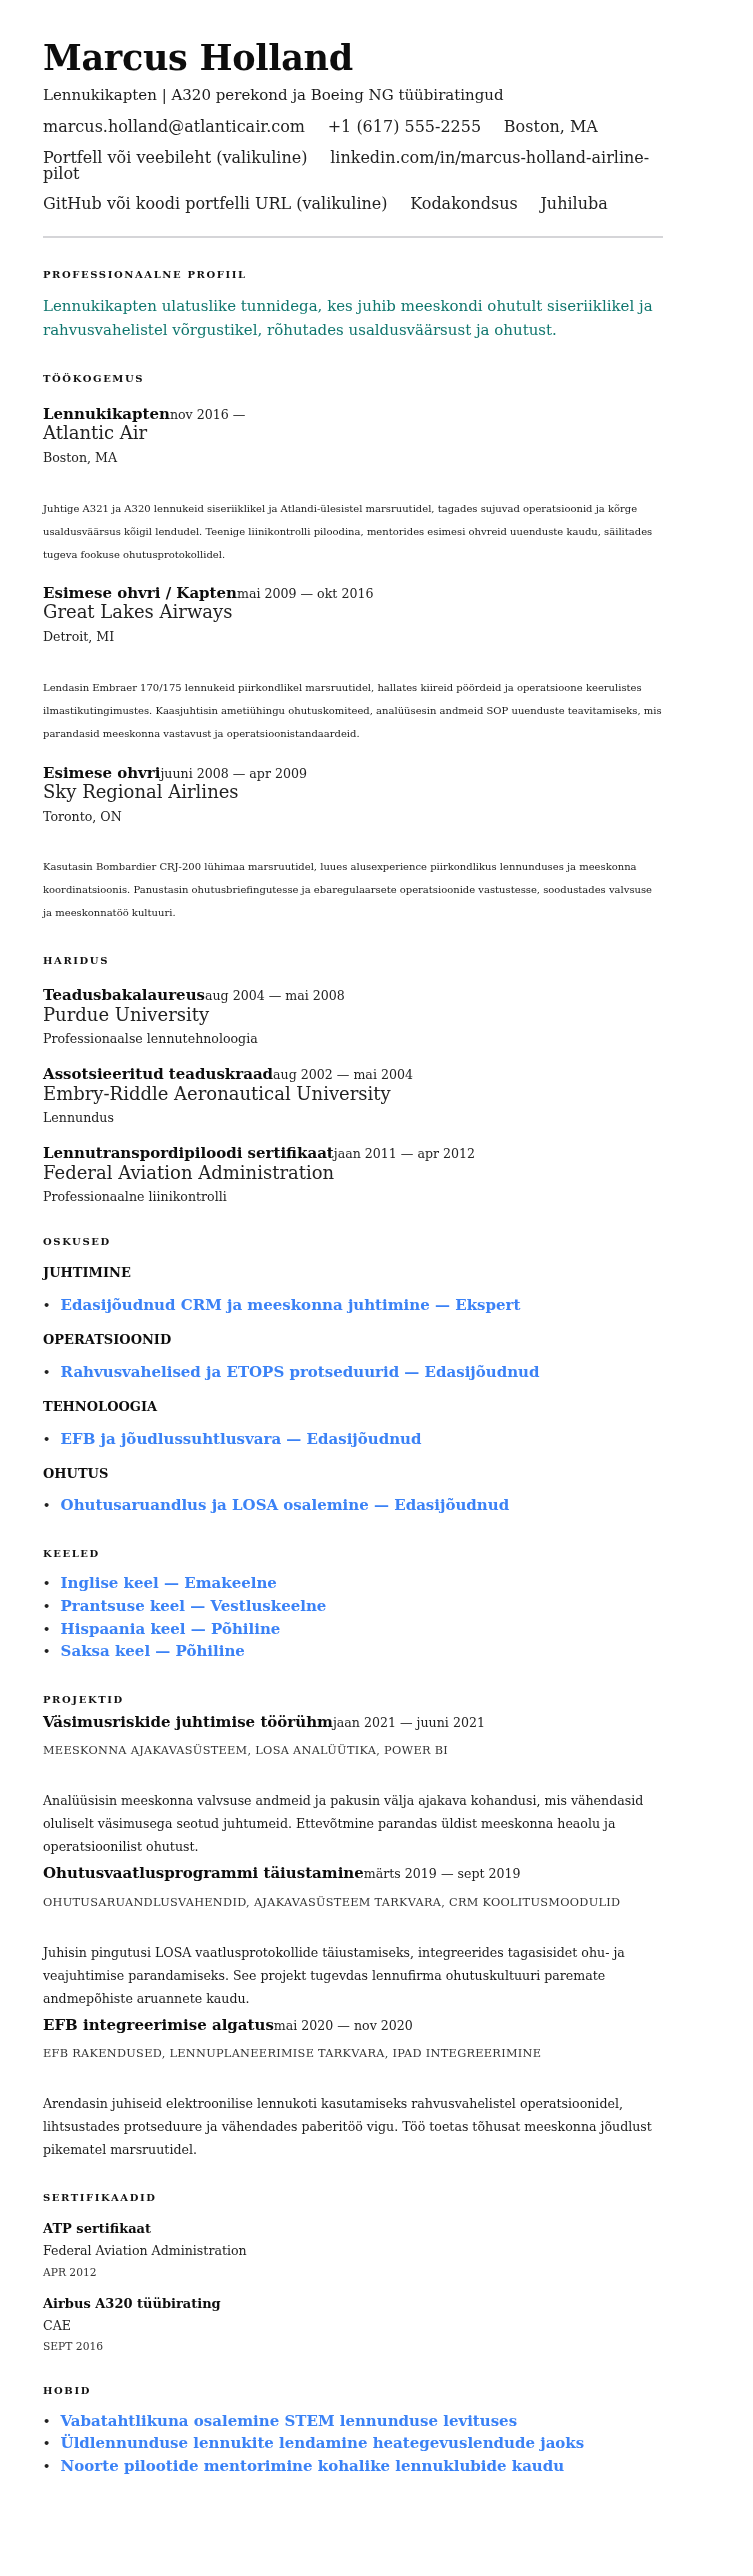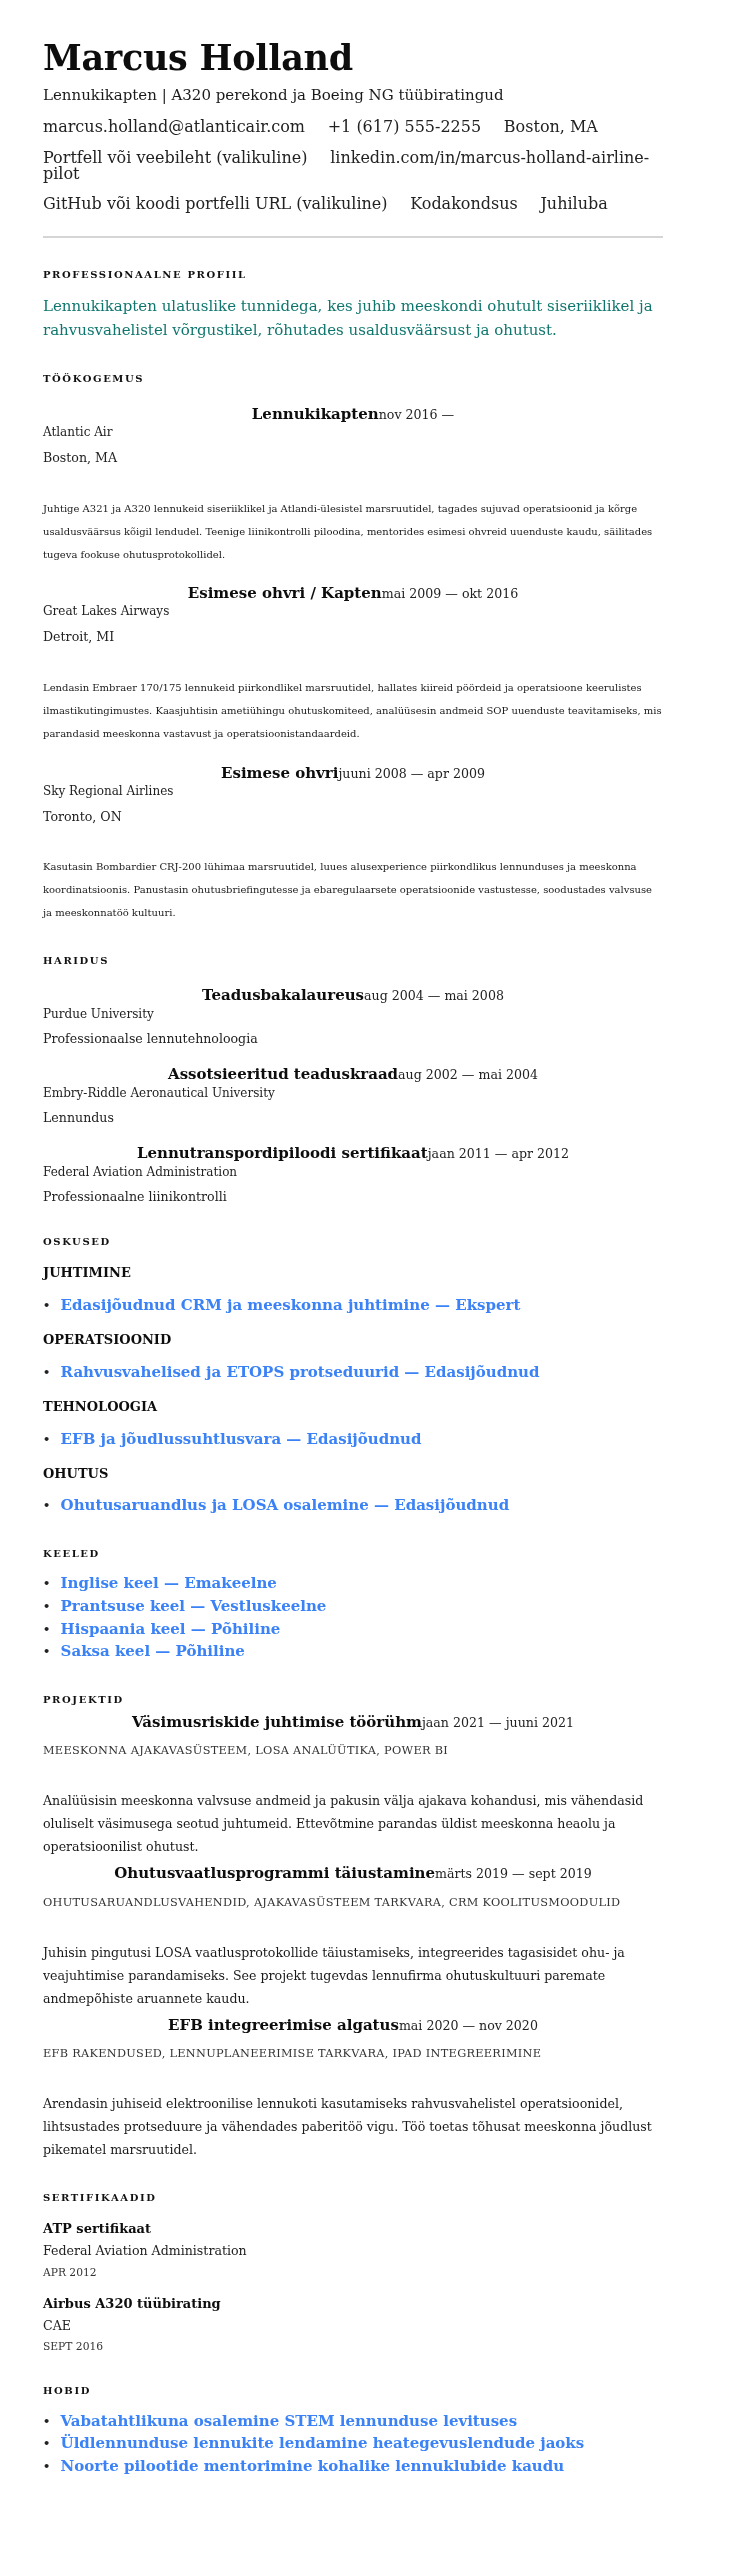--- a/index.html
+++ b/index.html
@@ -15,24 +15,24 @@
   .contact-row { font-size: 16px; line-height: 16.3px; color: #222; margin-top: 14px; }
   .contact-row + .contact-row { margin-top: 14px; }
   .contact-row span { margin-right: 17.6px; }
   .divider { height: 1.3px; background: #d5d5d8; margin-top: 24px; }
 
   .section-title { font-size: 10px; font-weight: bold; letter-spacing: 1.6px; text-transform: uppercase; color: #111; line-height: 14px; }
   .section { margin-top: 30px; }
   .profile-text { font-size: 15px; line-height: 24px; margin-top: 12.6px; color: #0f766e; }
 
   .entry { margin-top: 17.6px; }
-  .entry-head { display: flex; justify-content: center; align-items: baseline; }
+  .entry-head { display: flex; justify-content: flex-start; align-items: baseline; }
   .entry-title { font-size: 15px; font-weight: bold; line-height: 20px; color: #0d0d0d; }
   .entry-date { font-size: 12.6px; color: #222; line-height: 17.6px; }
-  .entry-sub { font-size: 12px; line-height: 17.6px; color: #222; }
+  .entry-sub { font-size: 18px; line-height: 17.6px; color: #222; }
   .entry-loc { font-size: 12.6px; line-height: 17.6px; color: #222; margin-top: 7.5px; }
   .entry-desc { font-size: 10px; line-height: 23px; color: #1a1a1a; margin-top: 30px; }
 
   .edu-entry { margin-top: 16.3px; }
   .edu-entry .entry-sub { margin-top: 1.3px; }
   .edu-entry .entry-loc { margin-top: 6.3px; }
 
   .skill-cat { font-size: 13px; font-weight: bold; line-height: 19px; margin-top: 14px; color: #0d0d0d; }
   ul.bullets { list-style: none; margin-top: 11.3px; }
   ul.bullets li { font-size: 15px; line-height: 22.6px; color: #3b82f6; position: relative; padding-left: 17.6px; font-weight: bold; }

